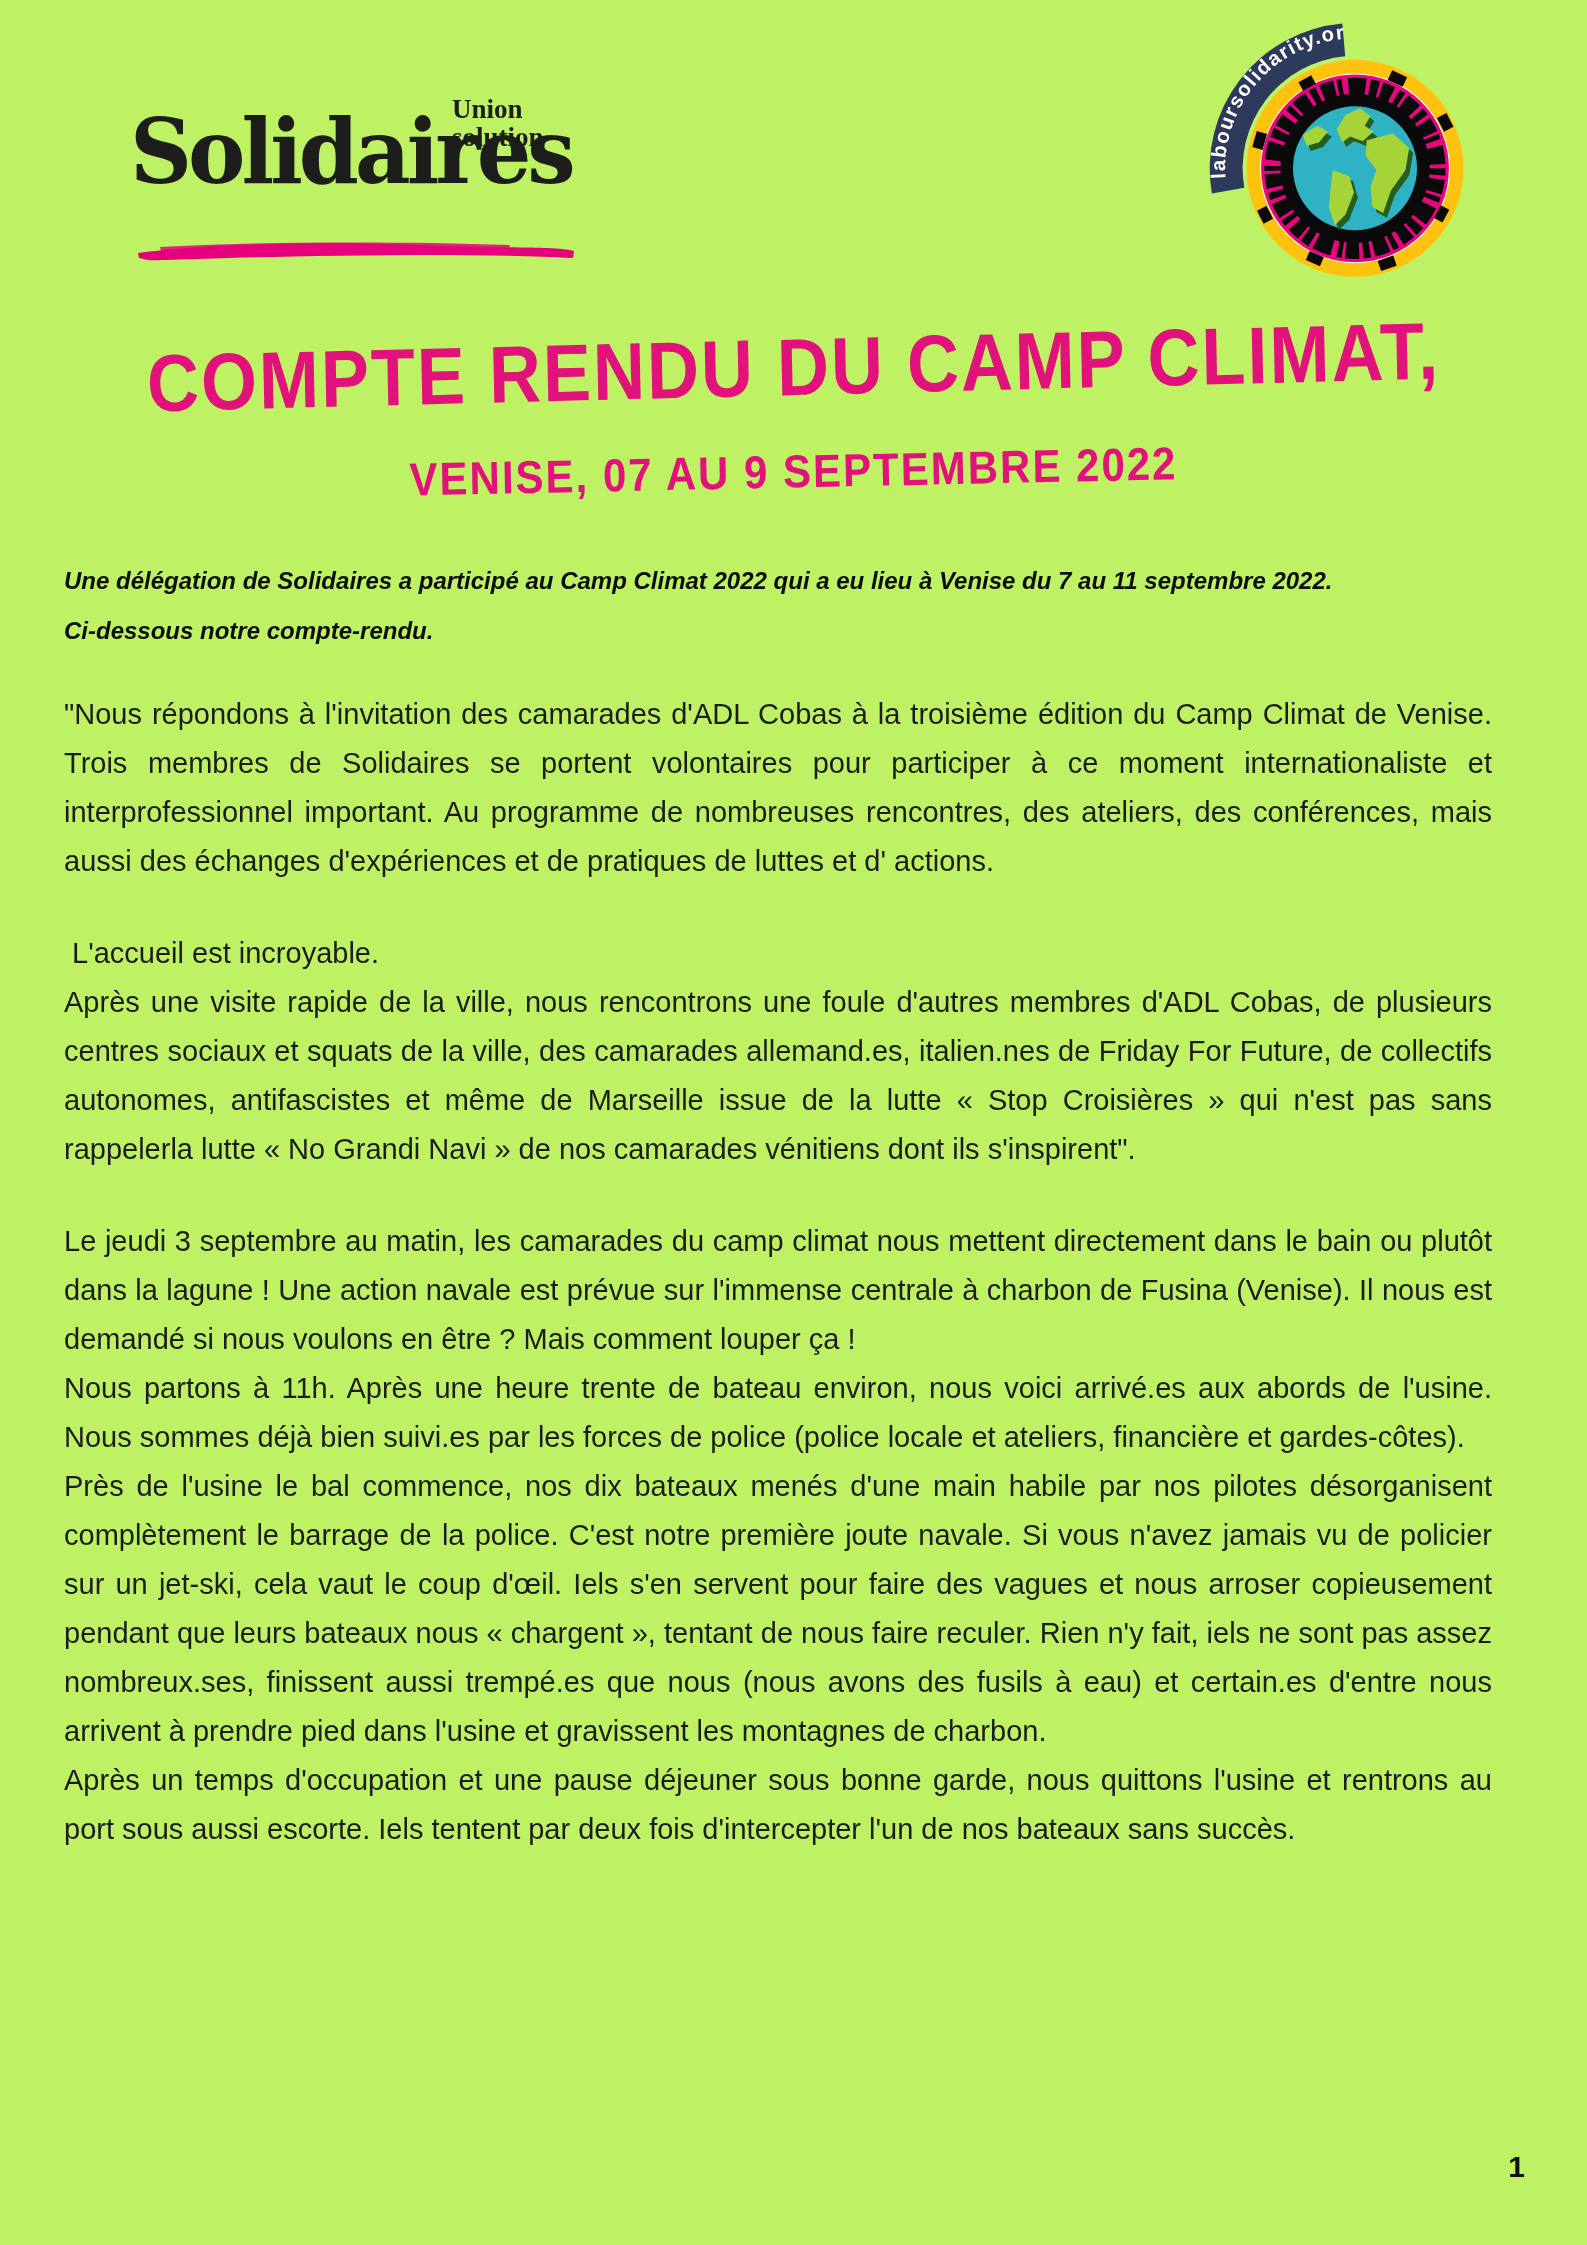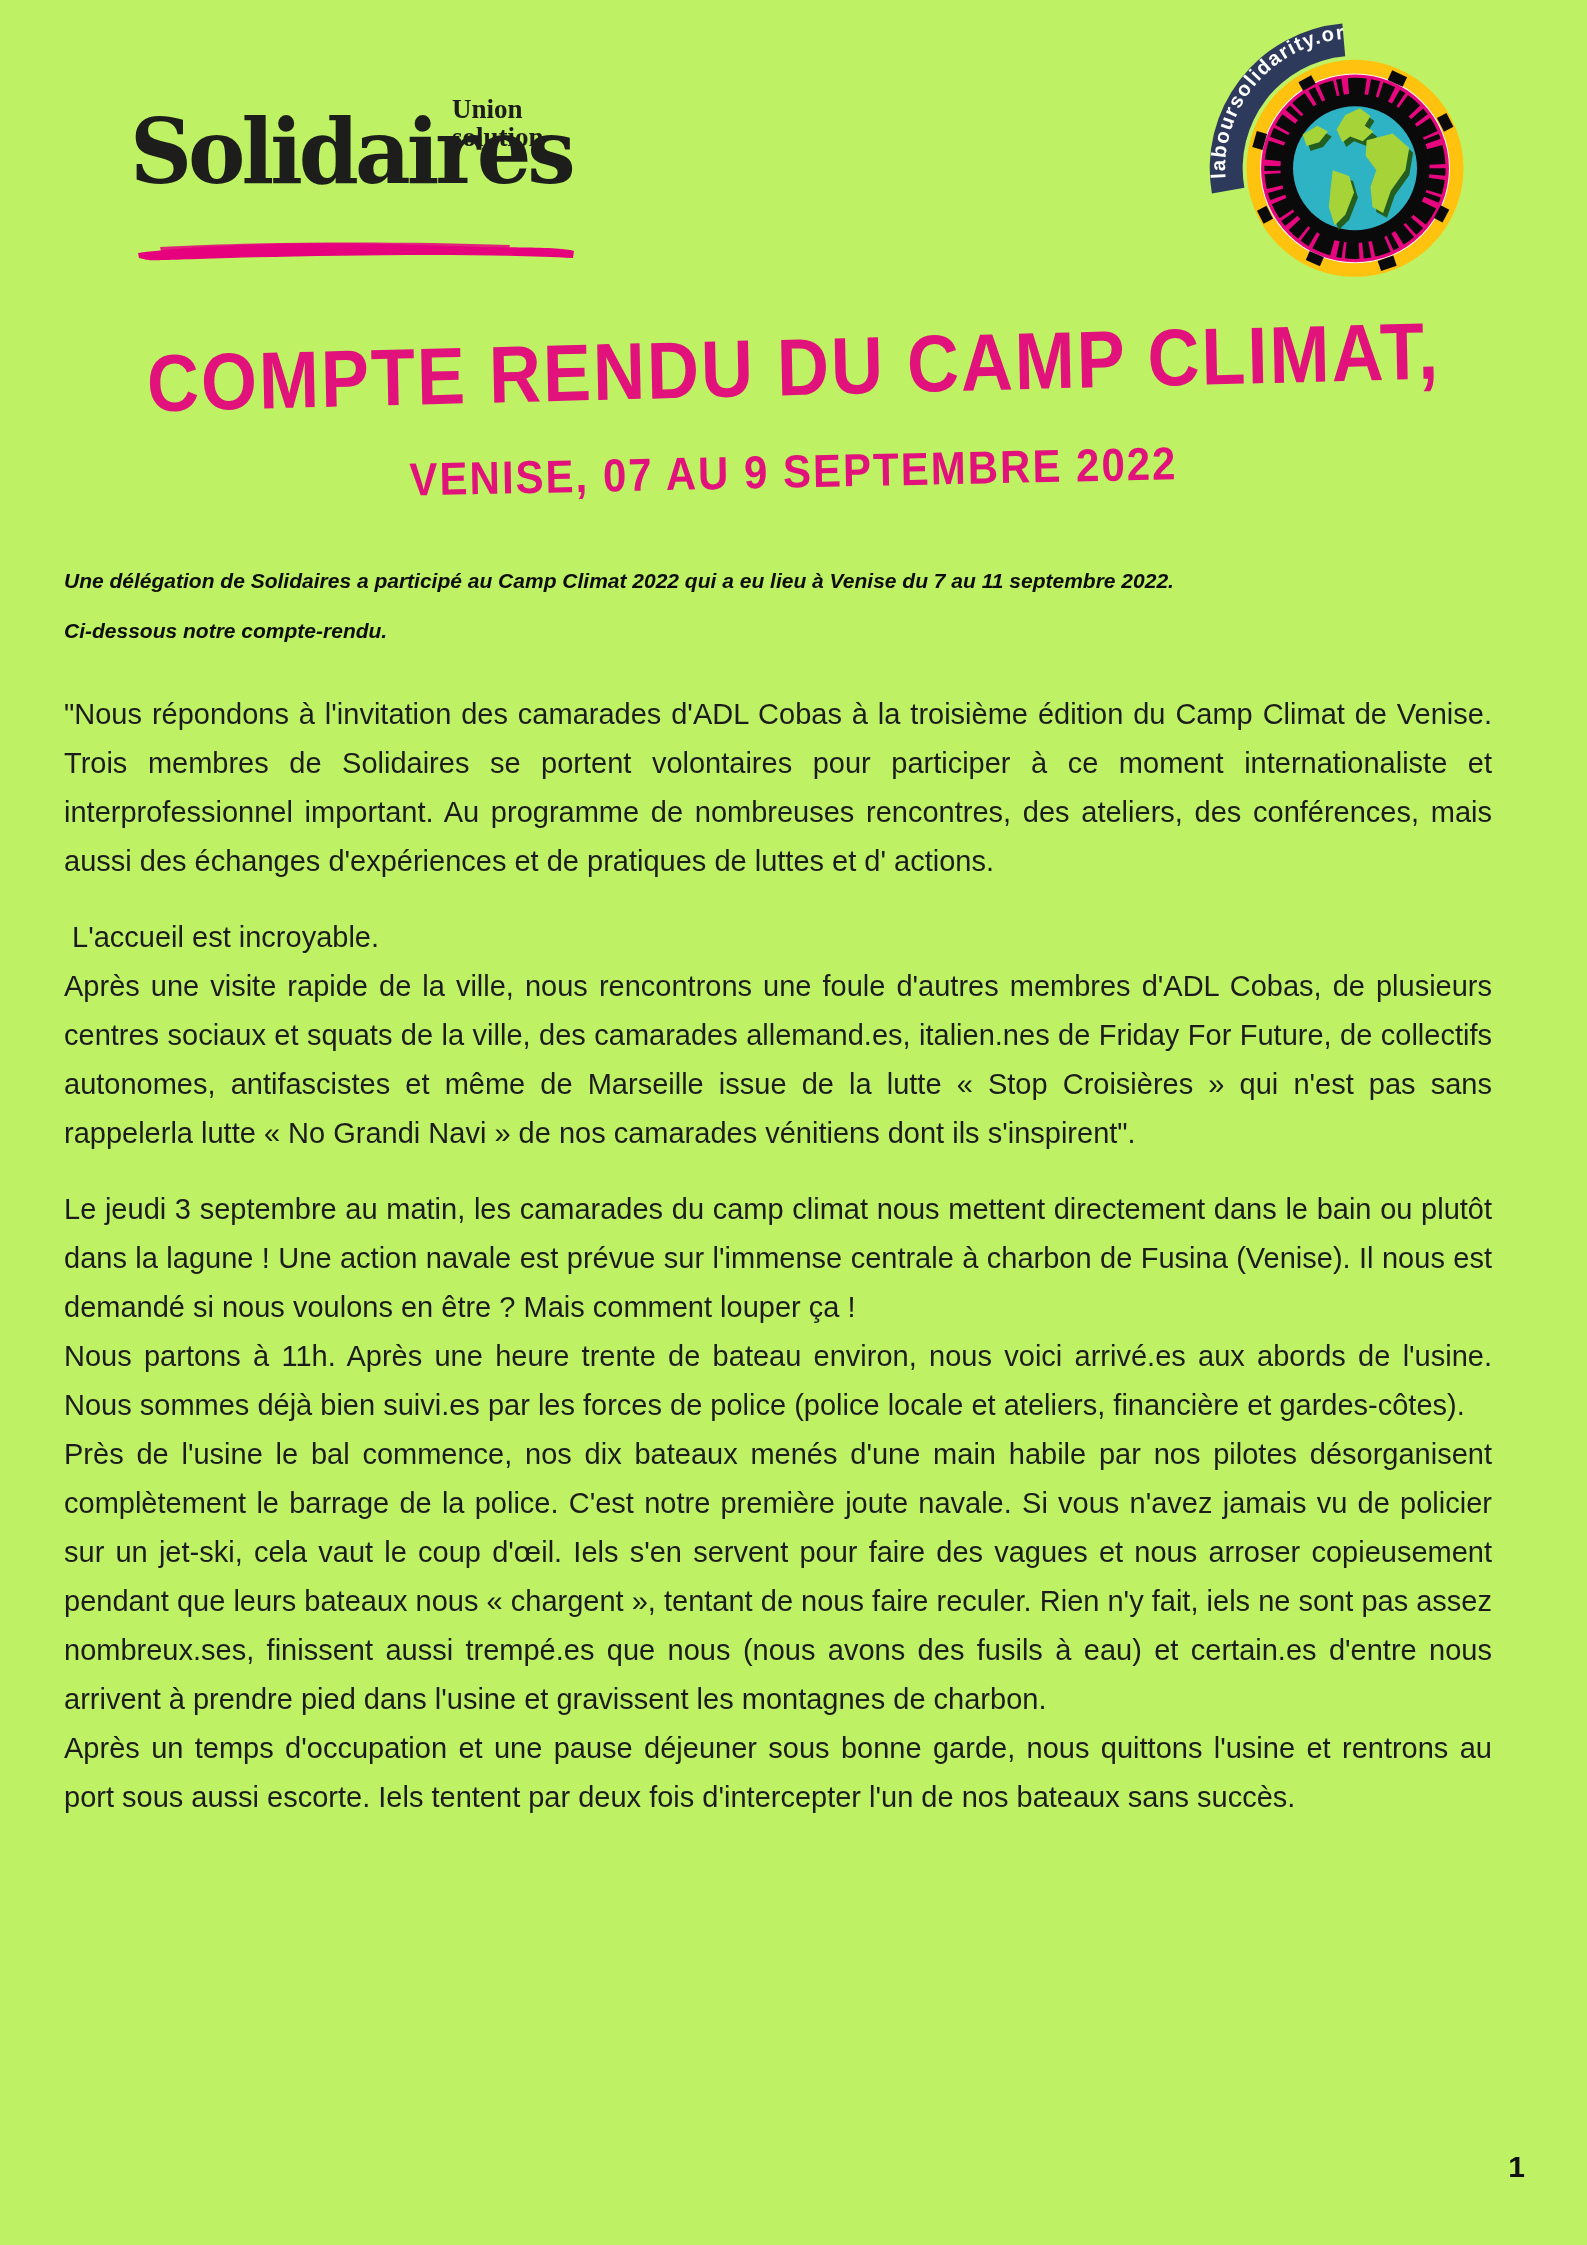--- a/index.html
+++ b/index.html
@@ -49,24 +49,24 @@
     transform:scaleY(1.10) rotate(-1.1deg);
     transform-origin:center;
     white-space:nowrap;
   }
 
   
   .text-col{position:absolute;left:64px;top:556px;width:1428px;}
   .intro p{
     margin:0;
     font-weight:bold;font-style:italic;
-    font-size:21px;line-height:50px;color:#0d0d0d;
+    font-size:24px;line-height:50px;color:#0d0d0d;
     text-align:left;
   }
-  .body-section{margin-top:27px;}
+  .body-section{margin-top:43px;}
   .body-section.first{margin-top:34px;}
   .body-section p{
     margin:0;
     font-size:29px;line-height:49px;font-weight:400;color:#1c1c1c;
     text-align:justify;
     white-space:pre-wrap;
   }
 
   
   .page-number{

